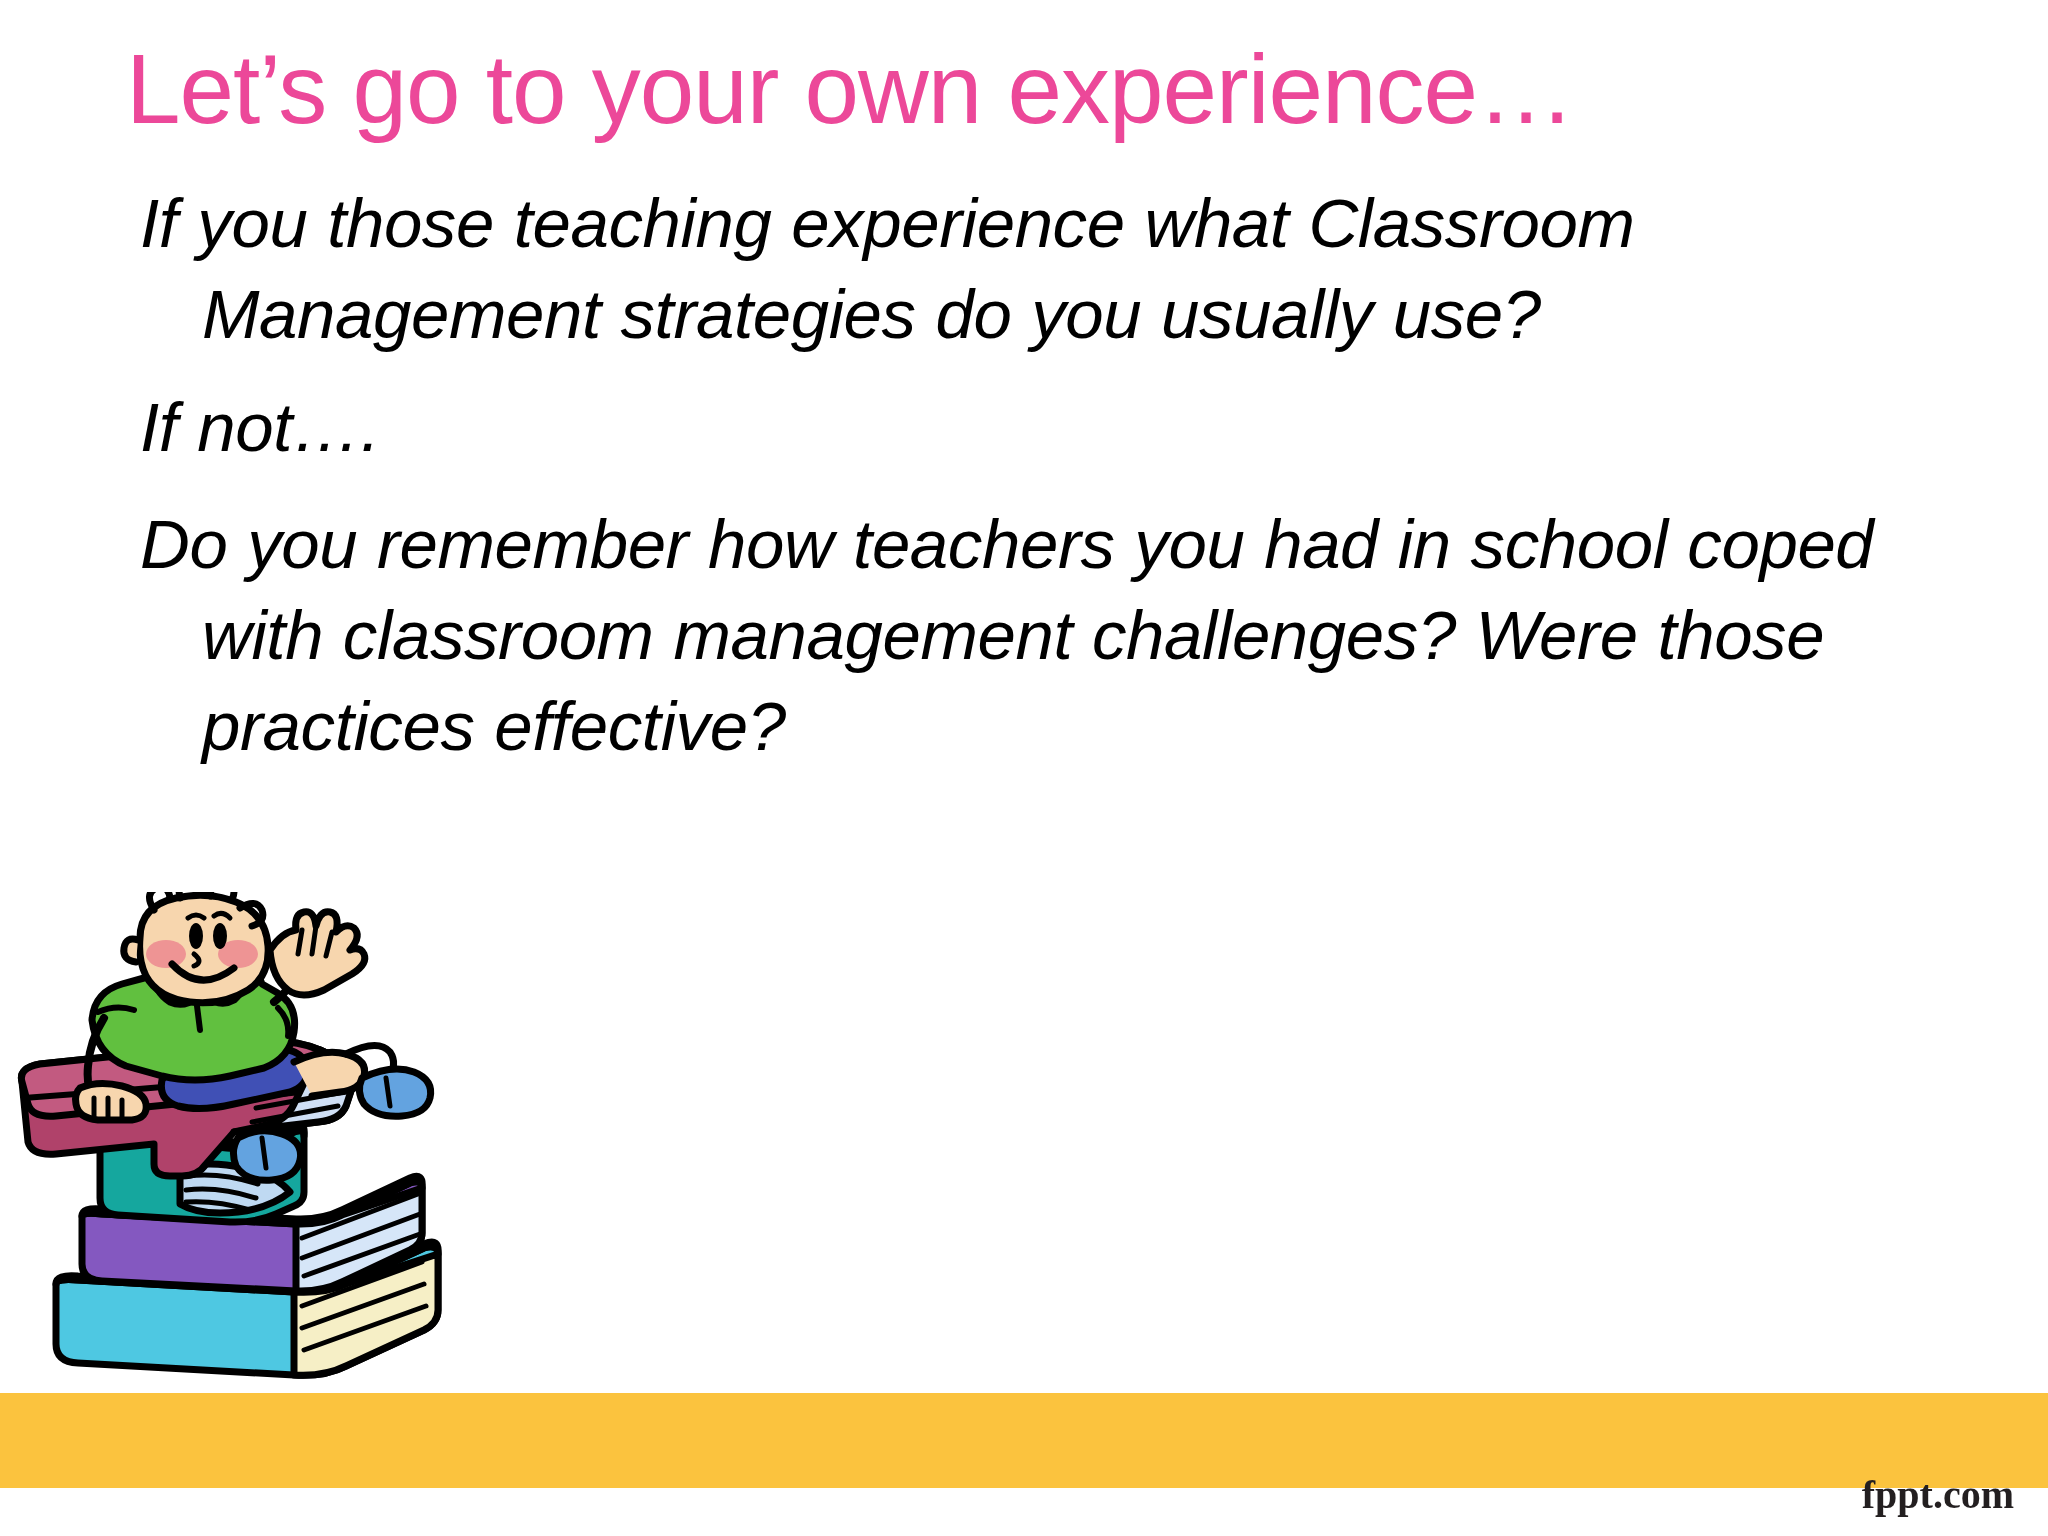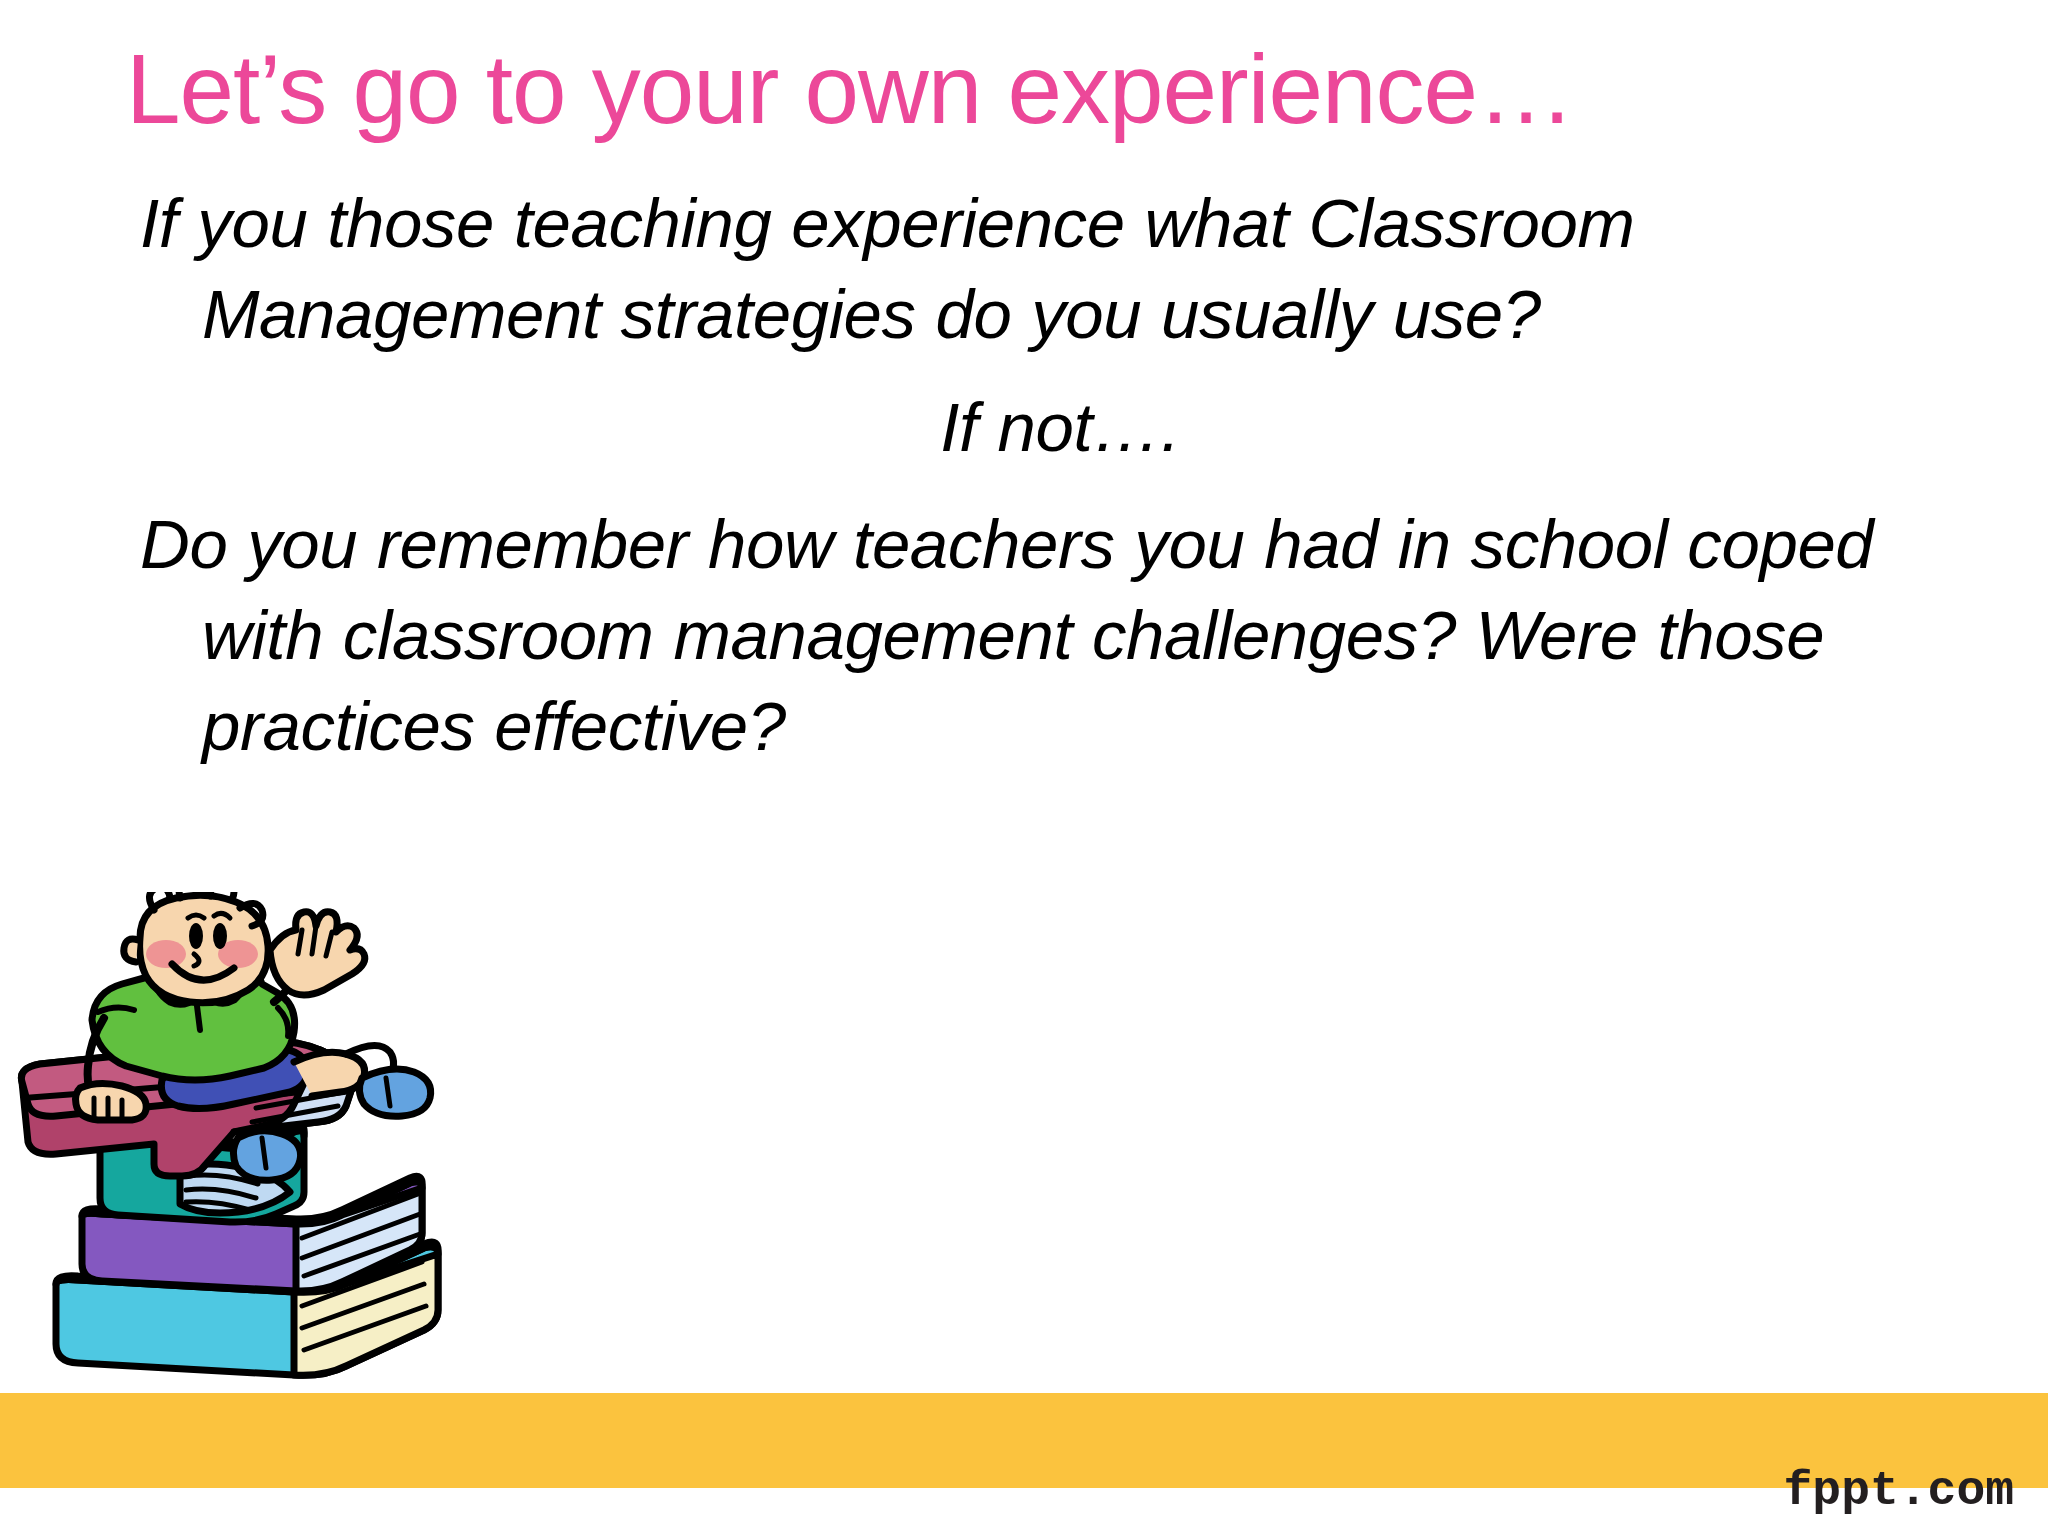--- a/index.html
+++ b/index.html
@@ -37,36 +37,36 @@
     font-style:italic;
     font-size:69px;
     line-height:1.32;
     color:#000000;
     padding-left:62px;
     text-indent:-62px;
     margin:0 0 22px 0;
     letter-spacing:-0.4px;
     word-spacing:1px;
   }
-  .para.p2{margin-bottom:26px;text-align:center;}
+  .para.p2{margin-bottom:26px;}
   .para.p3{margin-bottom:9px;}
 
   
   .band{
     position:absolute;
     left:0; top:1393px;
     width:2048px; height:95px;
   }
 
   
   .fppt{
     position:absolute;
     right:34px; bottom:18px;
-    font-family:Liberation Mono, monospace;
-    font-size:48px;
+    font-family:Liberation Serif, serif;
+    font-size:40px;
     font-weight:700;
     color:#231f20;
     letter-spacing:0px;
   }
 
   
   .art{
     position:absolute;
     left:-6px; top:892px;
     width:470px; height:520px;

